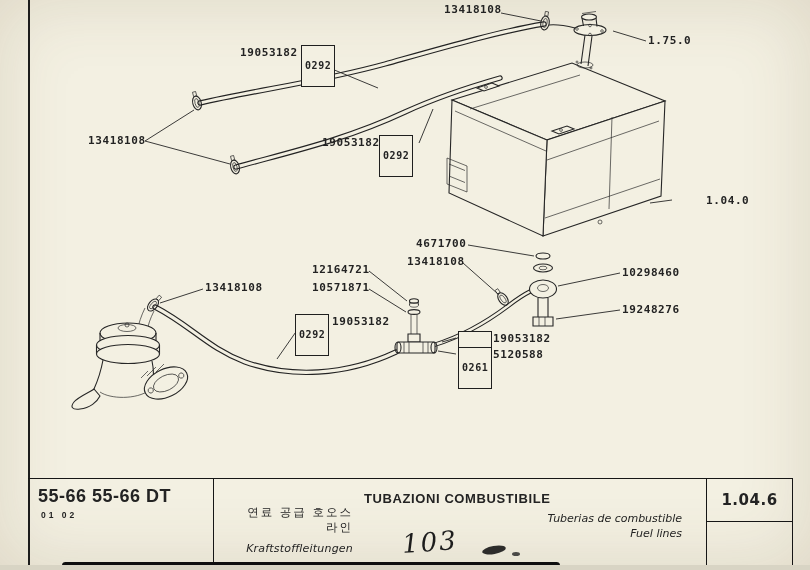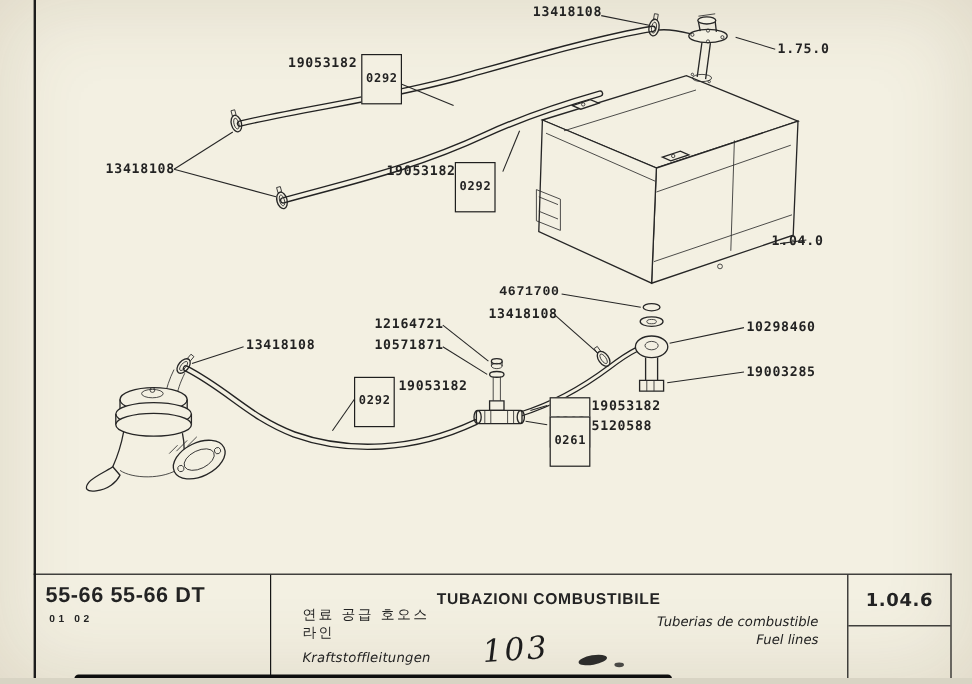--- a/index.html
+++ b/index.html
@@ -34,21 +34,21 @@
     background:var(--paper);
   }
   
   .footer{
     position:absolute;left:28px;top:478px;width:764px;height:92px;
     border-top:1.8px solid #161616;border-right:1.6px solid #161616;
   }
   .cell-models{position:absolute;left:0;top:0;width:185px;height:92px;padding:7px 0 0 10px;box-sizing:border-box;}
   .models-line{font-family:"Liberation Sans",sans-serif;font-weight:700;font-size:18px;letter-spacing:.5px;}
   .models-sub{font-family:"Liberation Sans",sans-serif;font-weight:700;font-size:8.5px;letter-spacing:3px;margin:3px 0 0 3px;}
-  .cell-lang{position:absolute;left:197px;top:0;width:140px;height:92px;border-left:1.5px solid #161616;padding:26px 0 0 26px;box-sizing:border-box;}
+  .cell-lang{position:absolute;left:185px;top:0;width:140px;height:92px;border-left:1.5px solid #161616;padding:26px 0 0 26px;box-sizing:border-box;text-align:right;}
   .korean-title{font-size:11.5px;letter-spacing:2px;}
   .german-title{font-style:italic;font-size:11px;margin-top:7px;letter-spacing:.2px;}
   .italian-title{position:absolute;left:336px;top:12px;font-weight:700;font-size:13px;letter-spacing:.6px;font-family:"Liberation Sans",sans-serif;text-align:right;}
   .en-es{position:absolute;right:110px;top:32px;text-align:right;font-style:italic;font-size:11px;line-height:15px;}
   .cell-code{position:absolute;left:678px;top:0;width:86px;height:92px;border-left:1.5px solid #161616;box-sizing:border-box;}
   .code-box{height:42px;border-bottom:1.5px solid #161616;display:flex;align-items:center;justify-content:center;
     font-weight:700;font-size:15px;font-family:"DejaVu Sans",sans-serif;letter-spacing:.5px;}
   .handwritten{
     position:absolute;left:402px;top:527px;
     font-family:"DejaVu Serif",serif;font-style:italic;font-size:26px;color:#1d1d1d;
@@ -201,28 +201,28 @@
   </svg>
 
   <div id="part-labels">
       <div class="part-label" style="left: 444px; top: 4px;">13418108</div>
       <div class="part-label" style="left: 240px; top: 47px;">19053182</div>
       <div class="part-label boxed" style="left: 301px; top: 45px;">0292</div>
       <div class="part-label" style="left: 648px; top: 35px;">1.75.0</div>
       <div class="part-label" style="left: 88px; top: 135px;">13418108</div>
       <div class="part-label" style="left: 322px; top: 137px;">19053182</div>
       <div class="part-label boxed" style="left: 379px; top: 135px;">0292</div>
-      <div class="part-label" style="left: 643px; top: 195px;">1.04.0</div>
-      <div class="part-label" style="left: 416px; top: 238px; font-family: Liberation Mono, monospace;">4671700</div>
+      <div class="part-label" style="left: 706px; top: 195px;">1.04.0</div>
+      <div class="part-label" style="left: 416px; top: 238px;">4671700</div>
       <div class="part-label" style="left: 407px; top: 256px;">13418108</div>
       <div class="part-label" style="left: 312px; top: 264px;">12164721</div>
       <div class="part-label" style="left: 312px; top: 282px;">10571871</div>
       <div class="part-label" style="left: 622px; top: 267px;">10298460</div>
       <div class="part-label" style="left: 205px; top: 282px;">13418108</div>
-      <div class="part-label" style="left: 622px; top: 304px;">19003285</div>
+      <div class="part-label" style="left: 622px; top: 304px;">19248276</div>
       <div class="part-label boxed" style="left: 295px; top: 314px;">0292</div>
       <div class="part-label" style="left: 332px; top: 316px;">19053182</div>
       <div class="part-label boxed" style="left: 458px; top: 331px;">0292</div>
       <div class="part-label" style="left: 493px; top: 333px;">19053182</div>
       <div class="part-label boxed" style="left: 458px; top: 347px;">0261</div>
       <div class="part-label" style="left: 493px; top: 349px;">5120588</div>
     </div>
 
   <div class="footer">
     <div class="cell-models">

